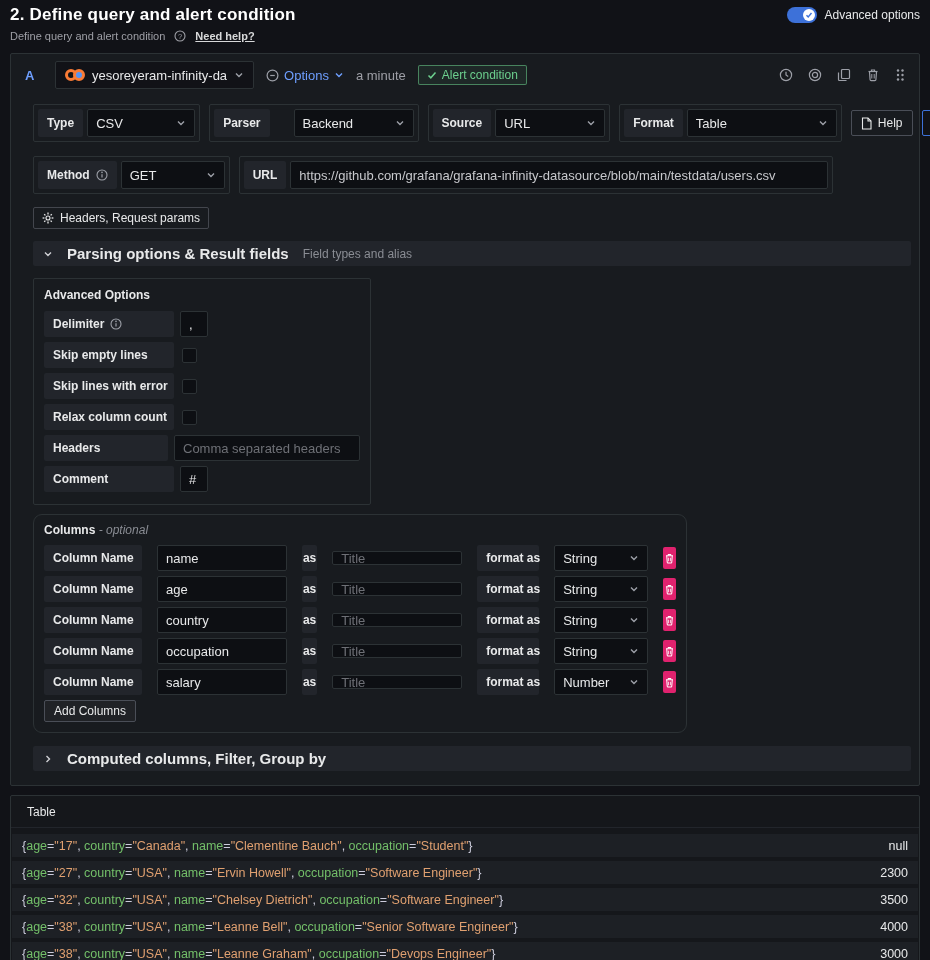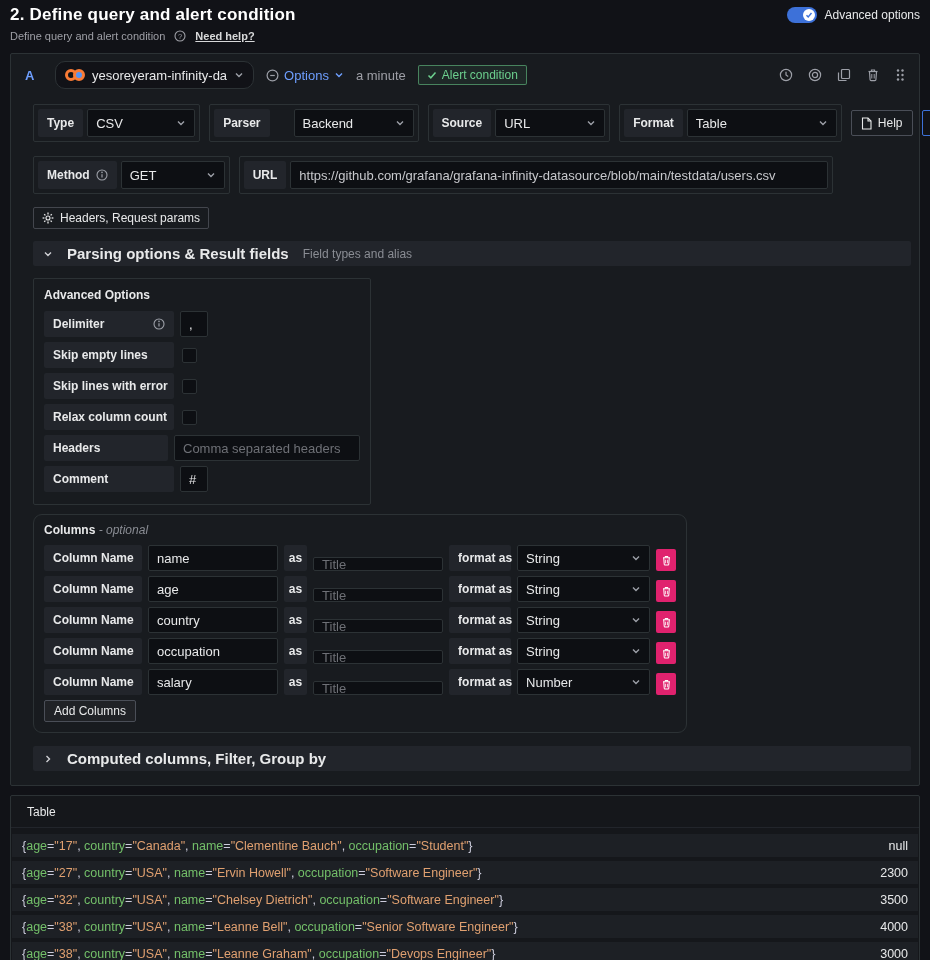--- a/index.html
+++ b/index.html
@@ -14,21 +14,21 @@
   .need-help { color:#d8d9da; text-decoration:underline; font-weight:600; cursor:pointer; }
   .adv-toggle-wrap { display:flex; align-items:center; gap:8px; margin-top:2px; }
   .toggle { width:30px; height:16px; border-radius:9px; background:#3d71d9; position:relative; cursor:pointer; }
   .toggle .knob { position:absolute; right:2px; top:2px; width:12px; height:12px; border-radius:50%; background:#fff; display:flex; align-items:center; justify-content:center; }
   .adv-label { font-size:12px; color:#e8e9ea; }
 
   
   .query-card { margin-top:11px; background:#181b1f; border:1px solid #2c3235; border-radius:2px; }
   .query-header { display:flex; align-items:center; gap:12px; padding:7px 14px 7px 14px; }
   .refid { color:#6e9fff; font-weight:700; font-size:13px; width:18px; }
-  .ds-picker { display:flex; align-items:center; gap:7px; background:#111217; border:1px solid #2c3235; border-radius:10px; height:28px; padding:0 9px; cursor:pointer; }
+  .ds-picker { display:flex; align-items:center; gap:7px; background:#111217; border:1px solid #2c3235; border-radius:2px; height:28px; padding:0 9px; cursor:pointer; }
   .ds-name { font-size:13px; color:#e8e9ea; font-weight:500; }
   .infinity-logo { display:flex; align-items:center; }
   .infinity-logo i { display:block; width:12px; height:12px; border-radius:50%; border:3px solid #f97b35; }
   .infinity-logo i.right { margin-left:-4px; background:#5794f2; }
   .opts { display:flex; align-items:center; gap:5px; color:#6e9fff; font-size:13px; cursor:pointer; }
   .time-lbl { color:#9e9fa6; font-size:13px; }
   .alert-badge { display:flex; align-items:center; gap:5px; color:#6ccf8e; border:1px solid rgba(108,207,142,.55); background:rgba(108,207,142,.08); border-radius:2px; font-size:12px; padding:2px 8px; }
   .qh-icons { margin-left:auto; display:flex; align-items:center; gap:15px; color:#9da0a8; }
   .qh-icons > span { display:flex; cursor:pointer; }
 
@@ -60,33 +60,33 @@
 
   .collapse-bar { background:#22252b; border-radius:2px; height:25px; display:flex; align-items:center; gap:14px; padding:0 10px; margin-right:2px; cursor:pointer; }
   .collapse-bar .cv { color:#cfd0d4; display:flex; }
   .collapse-title { font-size:15px; font-weight:700; color:#e8e9ea; }
   .collapse-sub { font-size:12px; color:#8a8d94; }
 
   
   .adv-panel { margin-top:12px; width:338px; border:1px solid #2c3235; border-radius:2px; padding:9px 10px 12px 10px; background:#181b1f; }
   .panel-title { font-size:12px; font-weight:700; color:#e8e9ea; margin-bottom:9px; }
   .adv-row { display:flex; gap:6px; margin-bottom:5px; align-items:center; }
-  .adv-row .box-label { width:130px; height:26px; justify-content:space-between; font-weight:600; }
+  .adv-row .box-label { width:130px; height:26px; font-weight:600; }
   .adv-row .box-label.plain { justify-content:flex-start; }
   .sm-input { width:28px; height:26px; }
   .hdrs-input { width:186px; height:26px; }
   .checkbox { width:15px; height:15px; border:1px solid #2c3235; background:#0d0f13; border-radius:2px; margin-left:2px; cursor:pointer; }
   .info-i { color:#9da0a8; display:flex; }
 
   
   .cols-panel { margin-top:9px; width:654px; border:1px solid #2c3235; border-radius:9px; padding:8px 10px 10px 10px; background:#181b1f; }
   .cols-title { font-size:12px; margin-bottom:8px; color:#e8e9ea; }
   .cols-title b { font-weight:700; }
   .cols-title i { color:#8a8d94; font-style:italic; font-weight:400; }
-  .col-row { display:flex; gap:6px; margin-bottom:5px; align-items:flex-end; }
+  .col-row { display:flex; gap:15px; margin-bottom:5px; align-items:center; }
   .col-row .box-label { height:26px; font-weight:600; }
   .col-row .lbl-name { width:98px; }
   .col-row .inp-name { width:130px; height:26px; }
   .col-row .lbl-as { width:26px; justify-content:center; padding:0; }
   .col-row .inp-title { width:130px; height:14px; }
   .col-row .lbl-fmt { width:62px; }
   .col-row .sel-fmt { width:148px; height:26px; }
   .trash-btn { width:22px; height:22px; border:none; border-radius:2px; background:#e0226e; color:#fff; display:flex; align-items:center; justify-content:center; cursor:pointer; }
   .btn-add { margin-top:5px; height:22px; background:#202226; }
 

